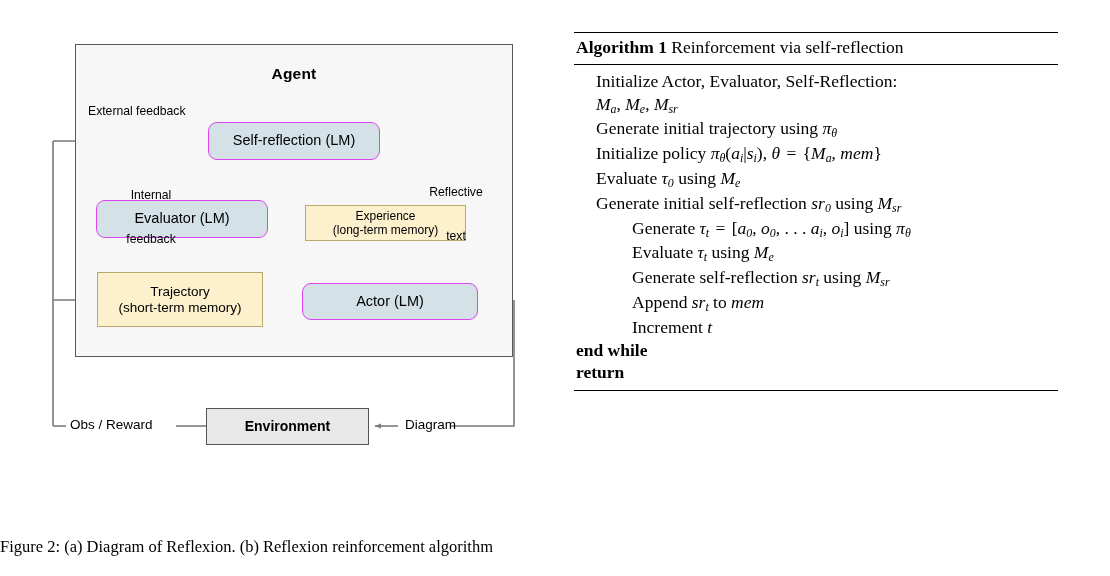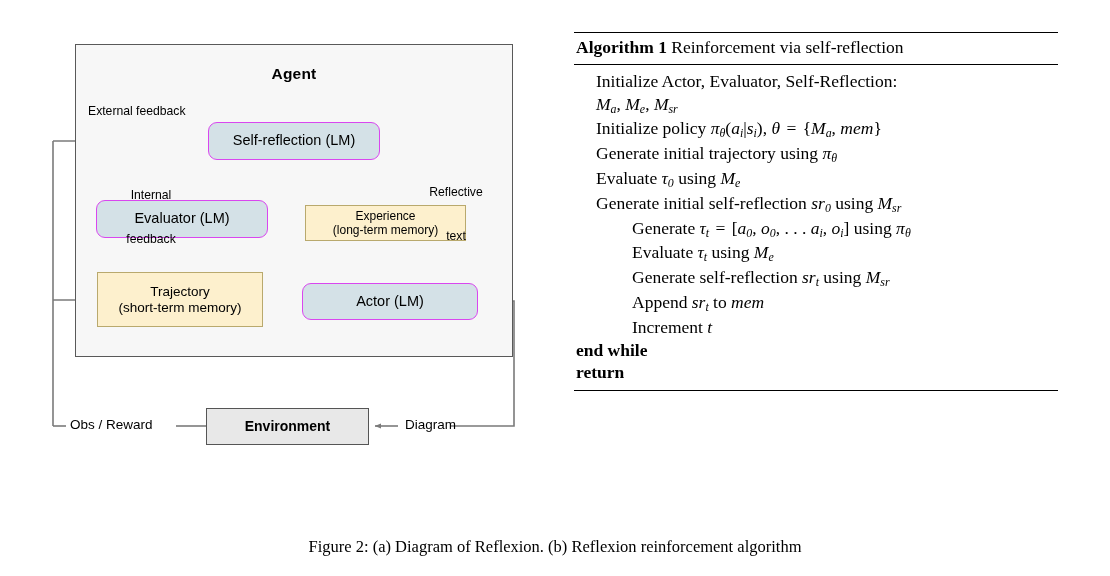--- a/index.html
+++ b/index.html
@@ -134,21 +134,21 @@
 
   .kw { font-weight: bold; }
   sub { font-size: 0.68em; vertical-align: -0.28em; font-style: italic; }
   .op { font-style: normal; padding: 0 2px; }
 
   
   #caption {
     position: absolute;
     left: 0; top: 537px;
     width: 1110px;
-    text-align: center;
+    text-align: left;
     font-family: "Liberation Serif", serif;
     font-size: 16.5px;
     color: #000;
   }
 </style>
 </head>
 <body>
 
 <div id="figure">
 
@@ -234,22 +234,22 @@
   <div id="algorithm">
     <div class="rule-top"></div>
     <div class="algo-head">
       <b>Algorithm 1</b>
       <span>Reinforcement via self-reflection</span>
     </div>
     <div class="rule-double"></div>
     <div class="algo-body" id="algo-lines">
         <div class="algo-line ind1">Initialize Actor, Evaluator, Self-Reflection:</div>
         <div class="algo-line ind1"><i>M</i><sub>a</sub>, <i>M</i><sub>e</sub>, <i>M</i><sub>sr</sub></div>
+        <div class="algo-line ind1">Generate initial trajectory using <i>π</i><sub>θ</sub></div>
         <div class="algo-line ind1">Initialize policy <i>π</i><sub>θ</sub>(<i>a</i><sub>i</sub>|<i>s</i><sub>i</sub>), <i>θ</i> <span class="op">=</span> {<i>M</i><sub>a</sub>, <i>mem</i>}</div>
-        <div class="algo-line ind1">Generate initial trajectory using <i>π</i><sub>θ</sub></div>
         <div class="algo-line ind1">Evaluate <i>τ</i><sub>0</sub> using <i>M</i><sub>e</sub></div>
         <div class="algo-line ind1">Generate initial self-reflection <i>sr</i><sub>0</sub> using <i>M</i><sub>sr</sub></div>
         <div class="algo-line ind2">Generate <i>τ</i><sub>t</sub> <span class="op">=</span> [<i>a</i><sub>0</sub>, <i>o</i><sub>0</sub>, . . . <i>a</i><sub>i</sub>, <i>o</i><sub>i</sub>] using <i>π</i><sub>θ</sub></div>
         <div class="algo-line ind2">Evaluate <i>τ</i><sub>t</sub> using <i>M</i><sub>e</sub></div>
         <div class="algo-line ind2">Generate self-reflection <i>sr</i><sub>t</sub> using <i>M</i><sub>sr</sub></div>
         <div class="algo-line ind2">Append <i>sr</i><sub>t</sub> to <i>mem</i></div>
         <div class="algo-line ind2">Increment <i>t</i></div>
         <div class="algo-line ind0"><b class="kw">end while</b></div>
         <div class="algo-line ind0"><b class="kw">return</b></div>
       </div>

